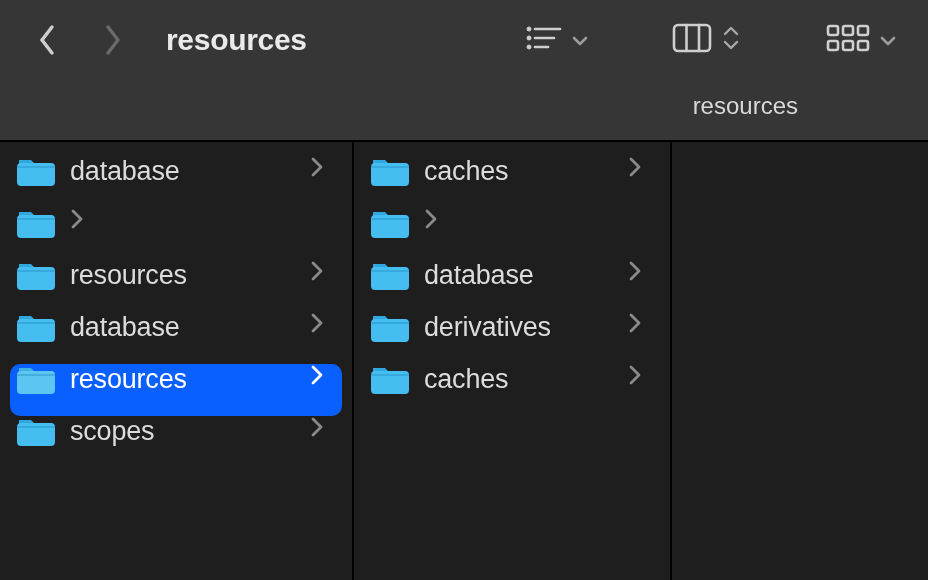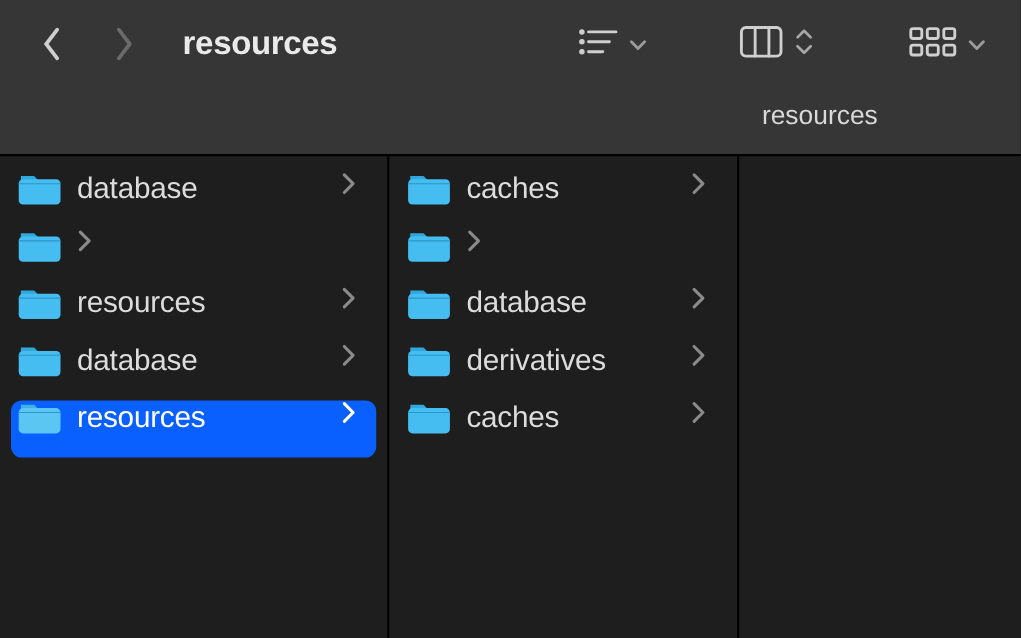--- a/index.html
+++ b/index.html
@@ -279,20 +279,35 @@
         <line class="crease" x1="1" y1="11" x2="39" y2="11"></line>
       </svg>
     </span>
     <span class="label">resources</span>
     <span class="chev">
       <svg viewBox="0 0 14 22">
             <polyline points="3,3 11,11 3,19"></polyline>
           </svg>
     </span>
   </div>
+      <div class="row">
+    <span class="folder">
+      <svg viewBox="0 0 40 32">
+        <path class="tab" d="M3 4 h12 l4 4 H3 Z"></path>
+        <rect class="body" x="1" y="7" width="38" height="23" rx="4"></rect>
+        <line class="crease" x1="1" y1="11" x2="39" y2="11"></line>
+      </svg>
+    </span>
+    <span class="label">scopes</span>
+    <span class="chev">
+      <svg viewBox="0 0 14 22">
+            <polyline points="3,3 11,11 3,19"></polyline>
+          </svg>
+    </span>
+  </div>
     </div>
   <div class="col-divider"></div>
   <div class="col col1" id="col1">
       <div class="row">
     <span class="folder">
       <svg viewBox="0 0 40 32">
         <path class="tab" d="M3 4 h12 l4 4 H3 Z"></path>
         <rect class="body" x="1" y="7" width="38" height="23" rx="4"></rect>
         <line class="crease" x1="1" y1="11" x2="39" y2="11"></line>
       </svg>

